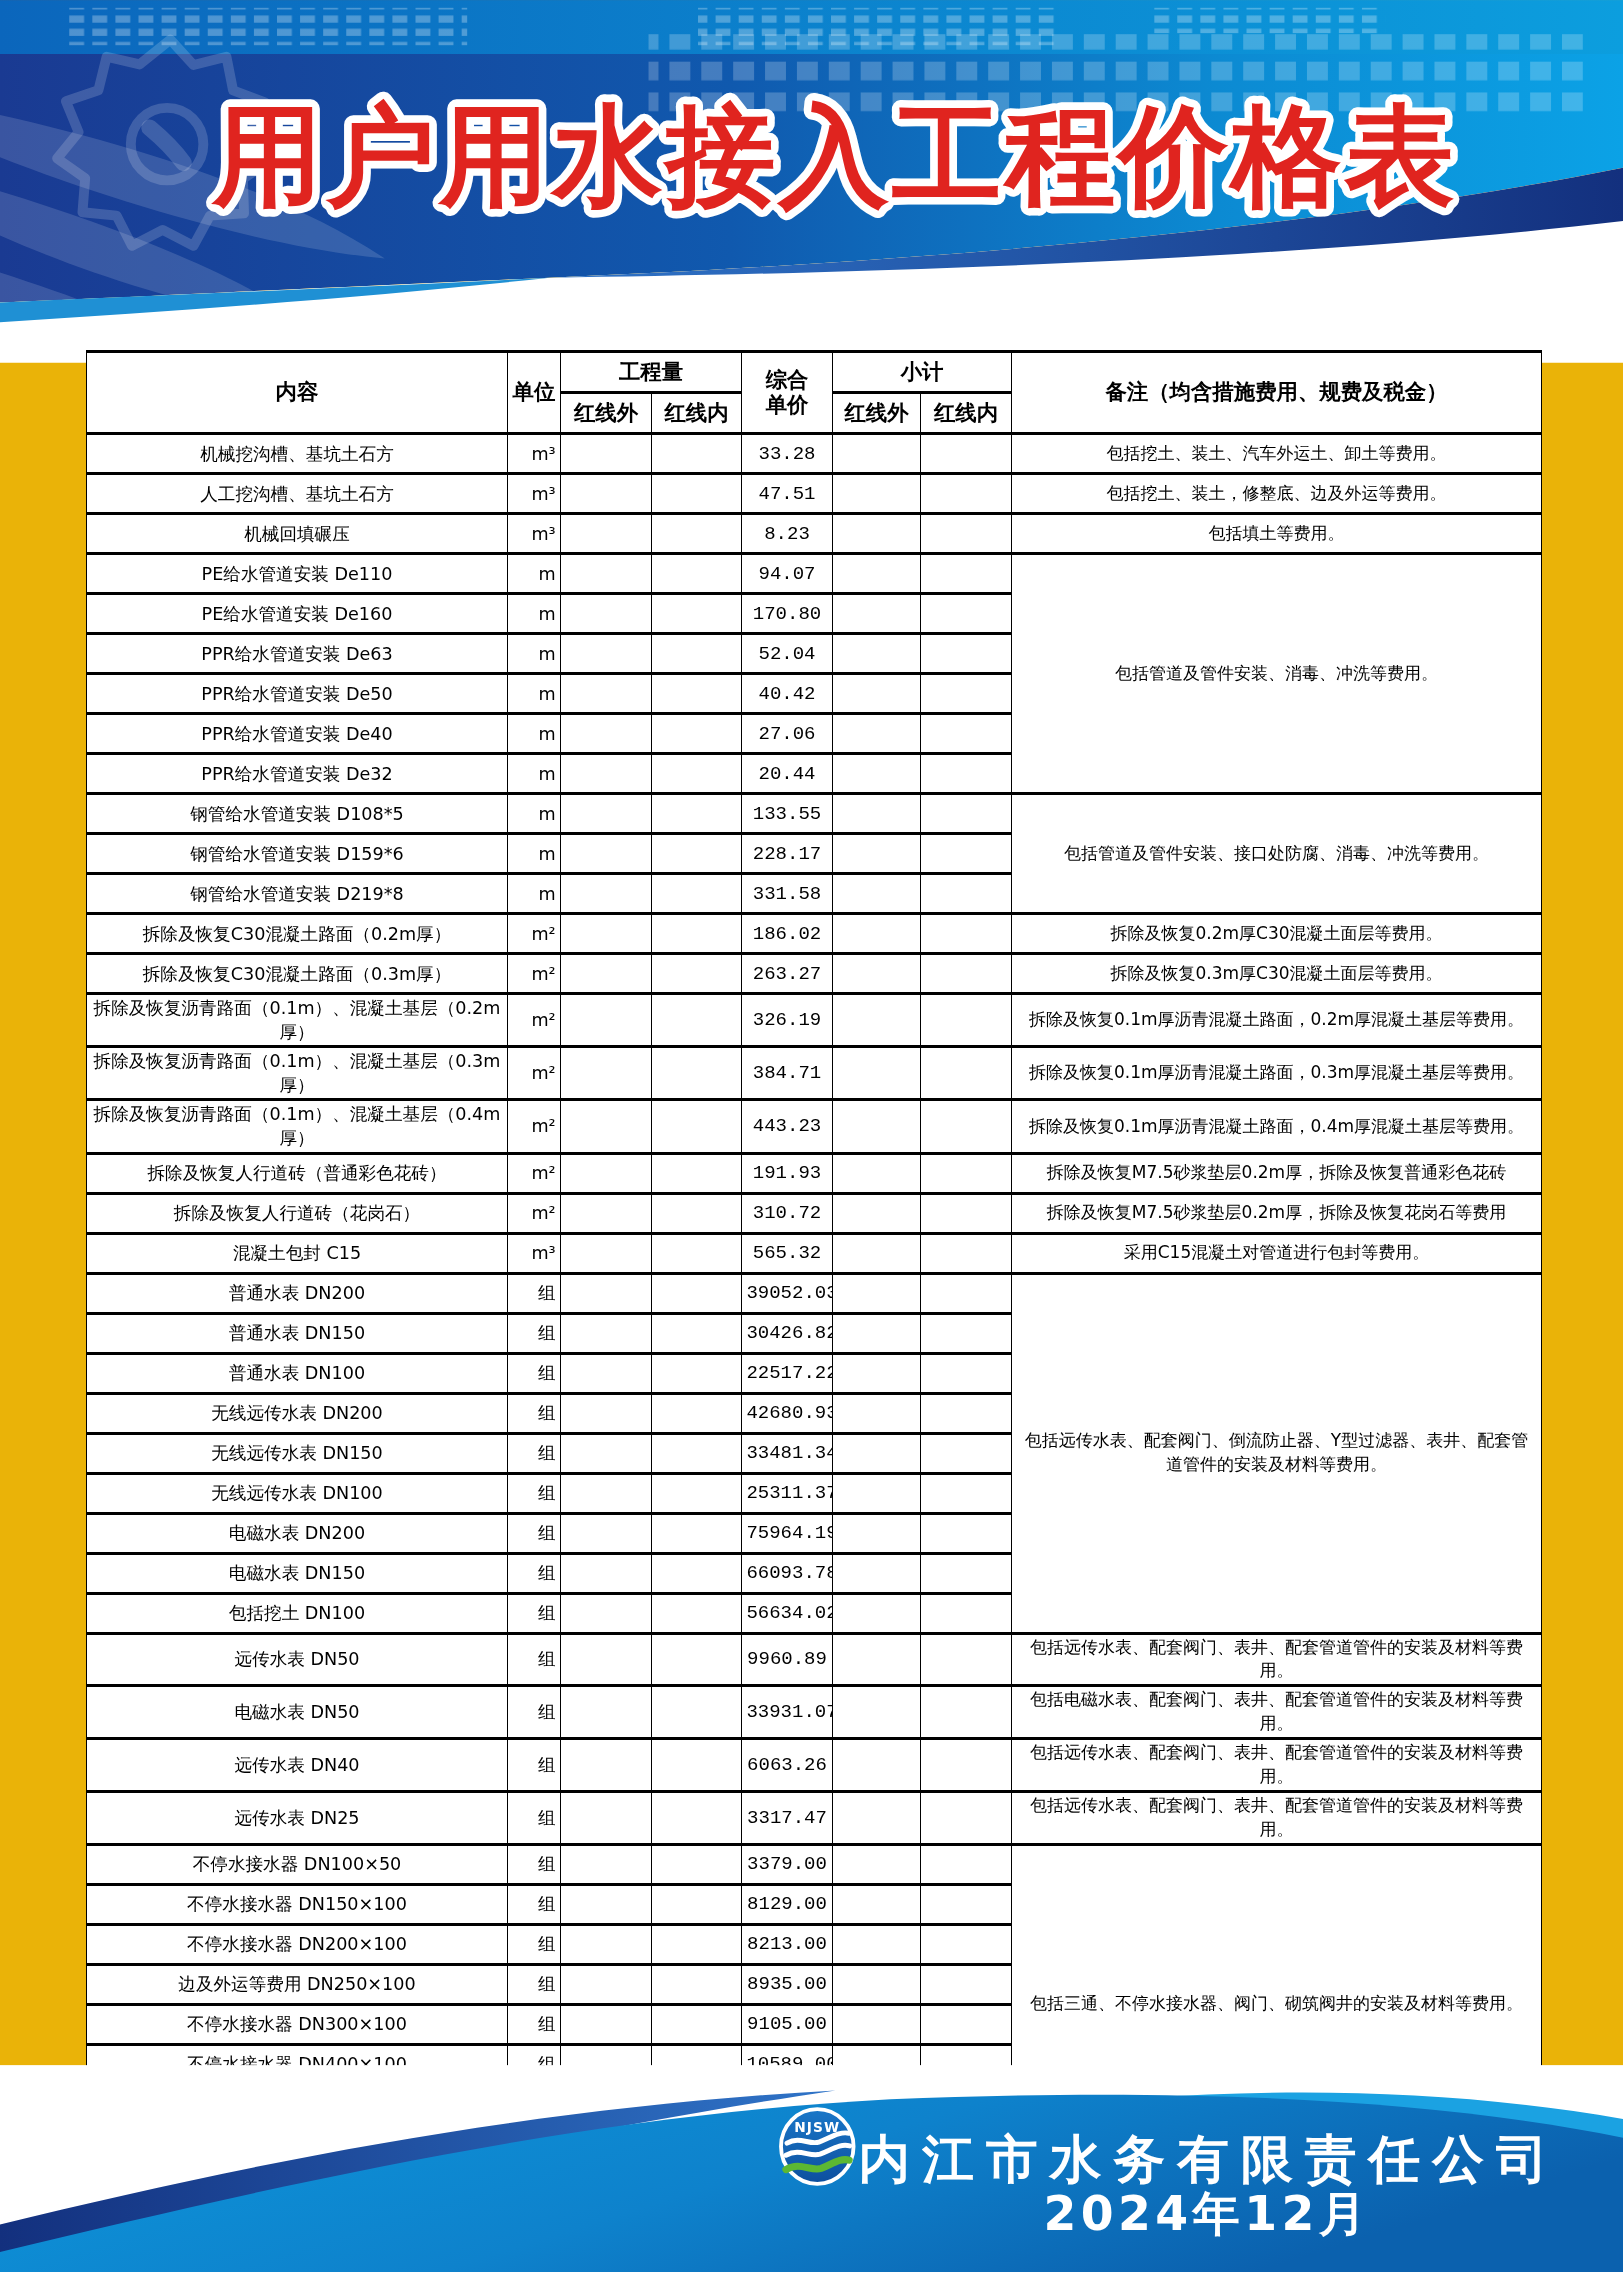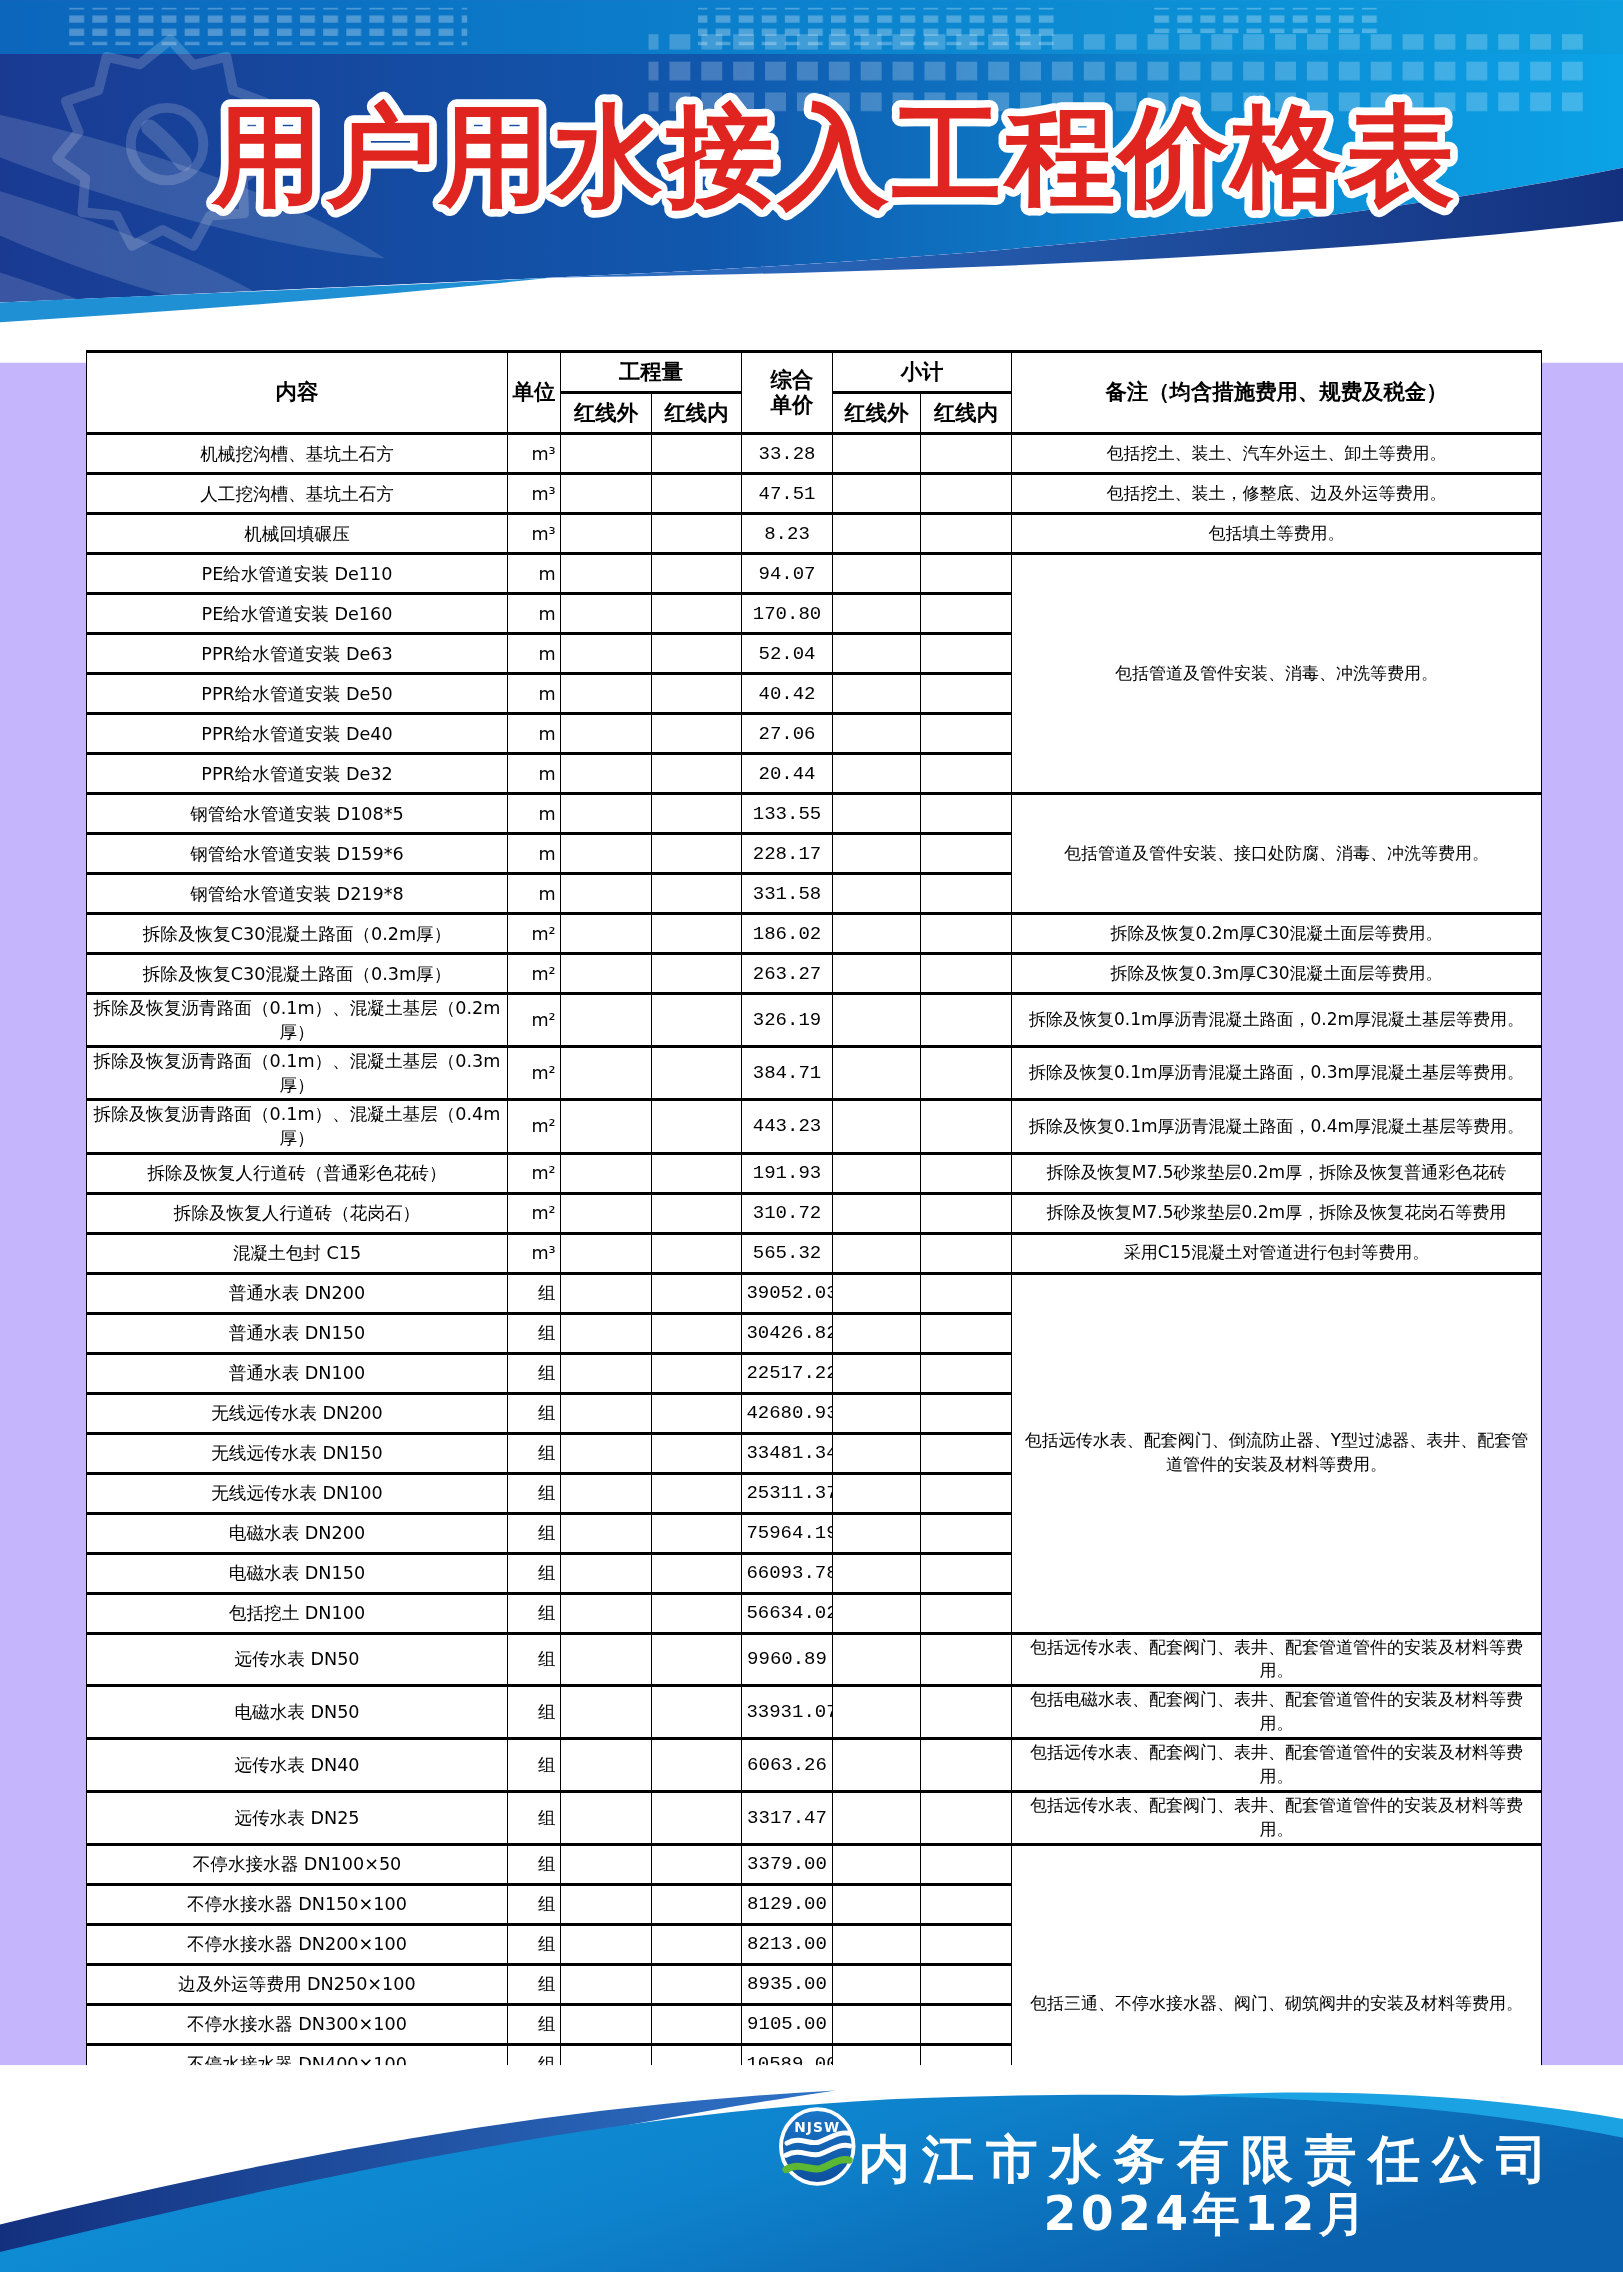--- a/index.html
+++ b/index.html
@@ -1,19 +1,19 @@
 <!DOCTYPE html>
 <html style="font-size:8.8px"><head>
 <meta charset="utf-8">
 <style>
   html,body{margin:0;padding:0;background:#ffffff;}
   .poster{
     position:relative;
     width:1623px;height:2273px;
-    background:#c4b5fd;
+    background:#eab308;
     overflow:hidden;
     font-family:"DejaVu Sans","Liberation Sans",sans-serif;
   }
   .hdr-svg,.ftr-svg{position:absolute;left:0;display:block;}
   .hdr-svg{top:0;}
   .ftr-svg{bottom:0;}
 
   
   table.price-table{
     position:absolute;left:86px;top:350px;
@@ -28,21 +28,21 @@
     padding:1.1px 4.4px;overflow:hidden;
   }
   .price-table thead th{font-size:21.4px;font-weight:bold;line-height:1.15;}
   .price-table thead tr{height:41px;}
   .price-table tbody tr{height:40px;}
   .price-table td{font-size:18px;font-weight:500;}
   td.c-name{font-size:17.6px;}
   td.c-unit{font-size:17.6px;text-align:right;}
   td.c-price{font-size:19px;font-family:Liberation Mono, monospace;}
   td.c-remark{font-size:17px;line-height:1.4;padding:1.1px 7.7px;}
-  th.th-zonghe{padding:0 18.7px;word-break:break-all;text-align:right;}
+  th.th-zonghe{padding:0 18.7px;word-break:break-all;}
 </style>
 </head>
 <body>
 
 <div class="poster">
 
   <svg class="hdr-svg" width="1623" height="363" viewBox="0 0 2953 660">
     <defs>
       <linearGradient id="gradMain" x1="0" y1="0" x2="1" y2="0">
         <stop offset="0" stop-color="#1a3a92"></stop>

